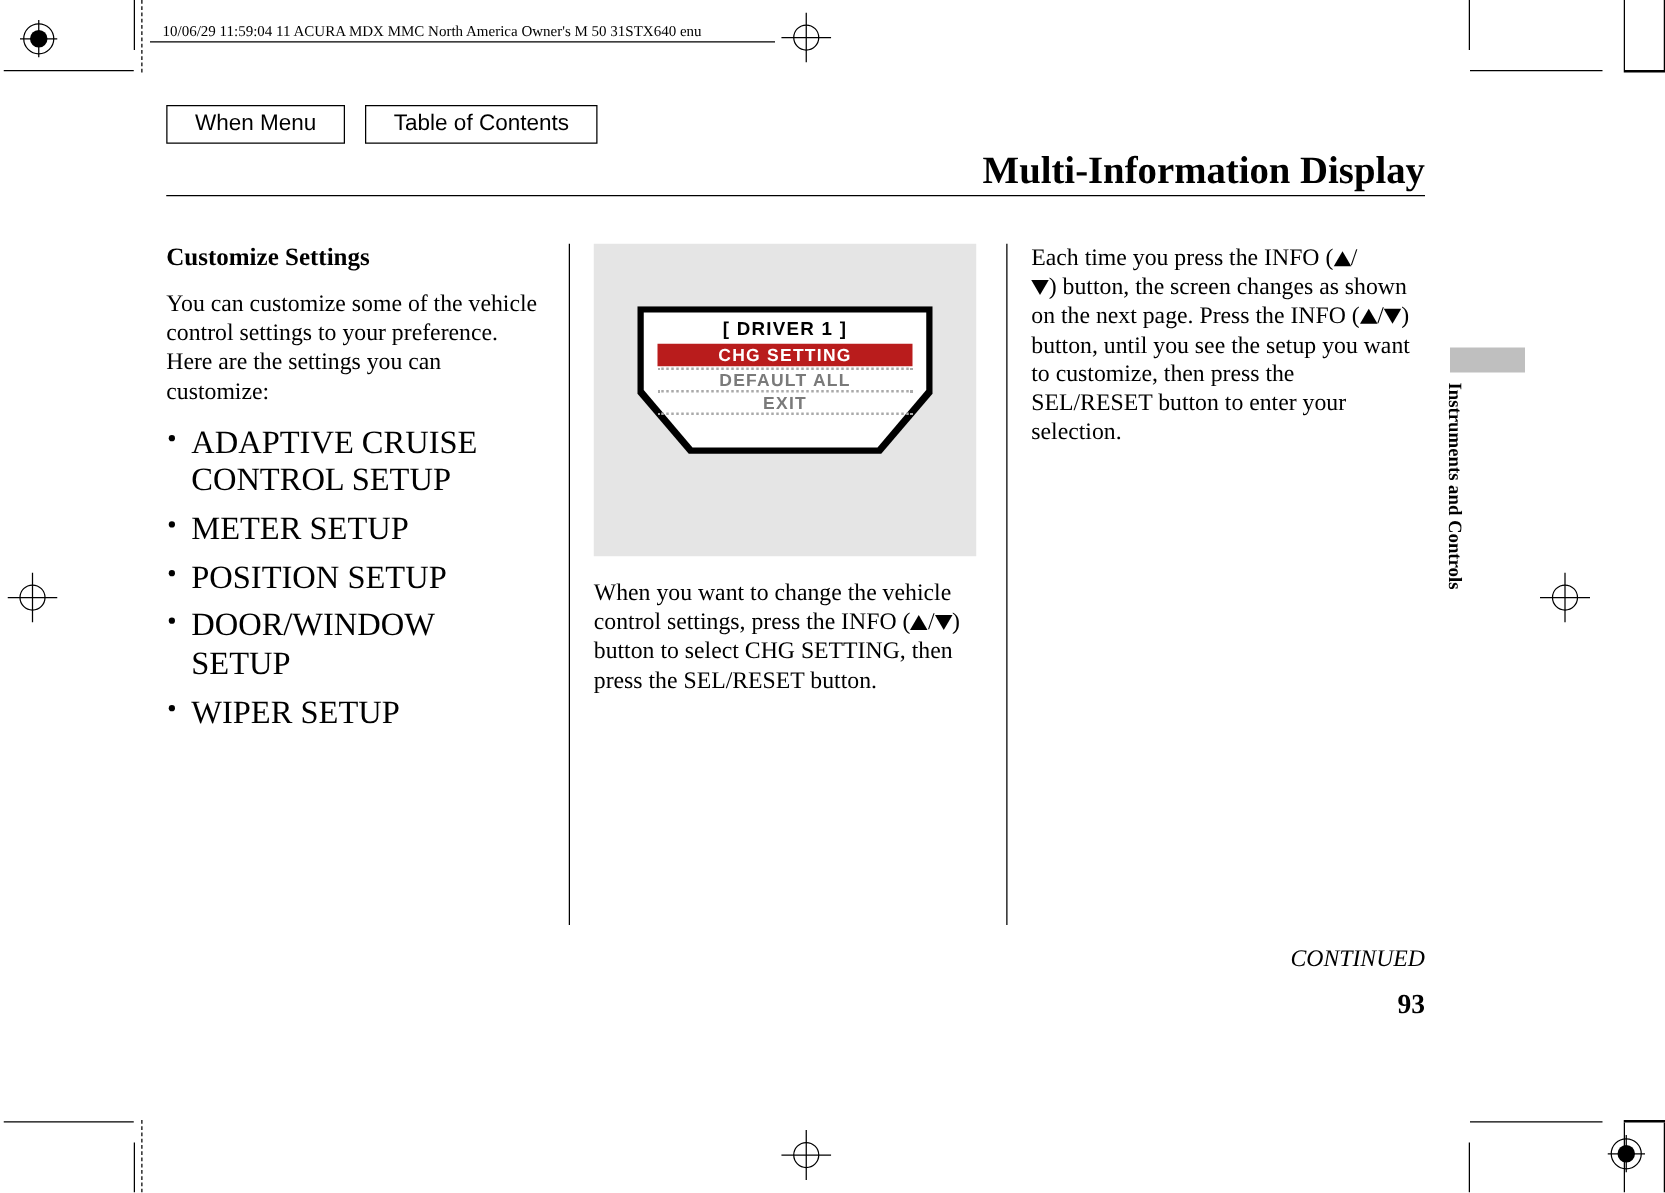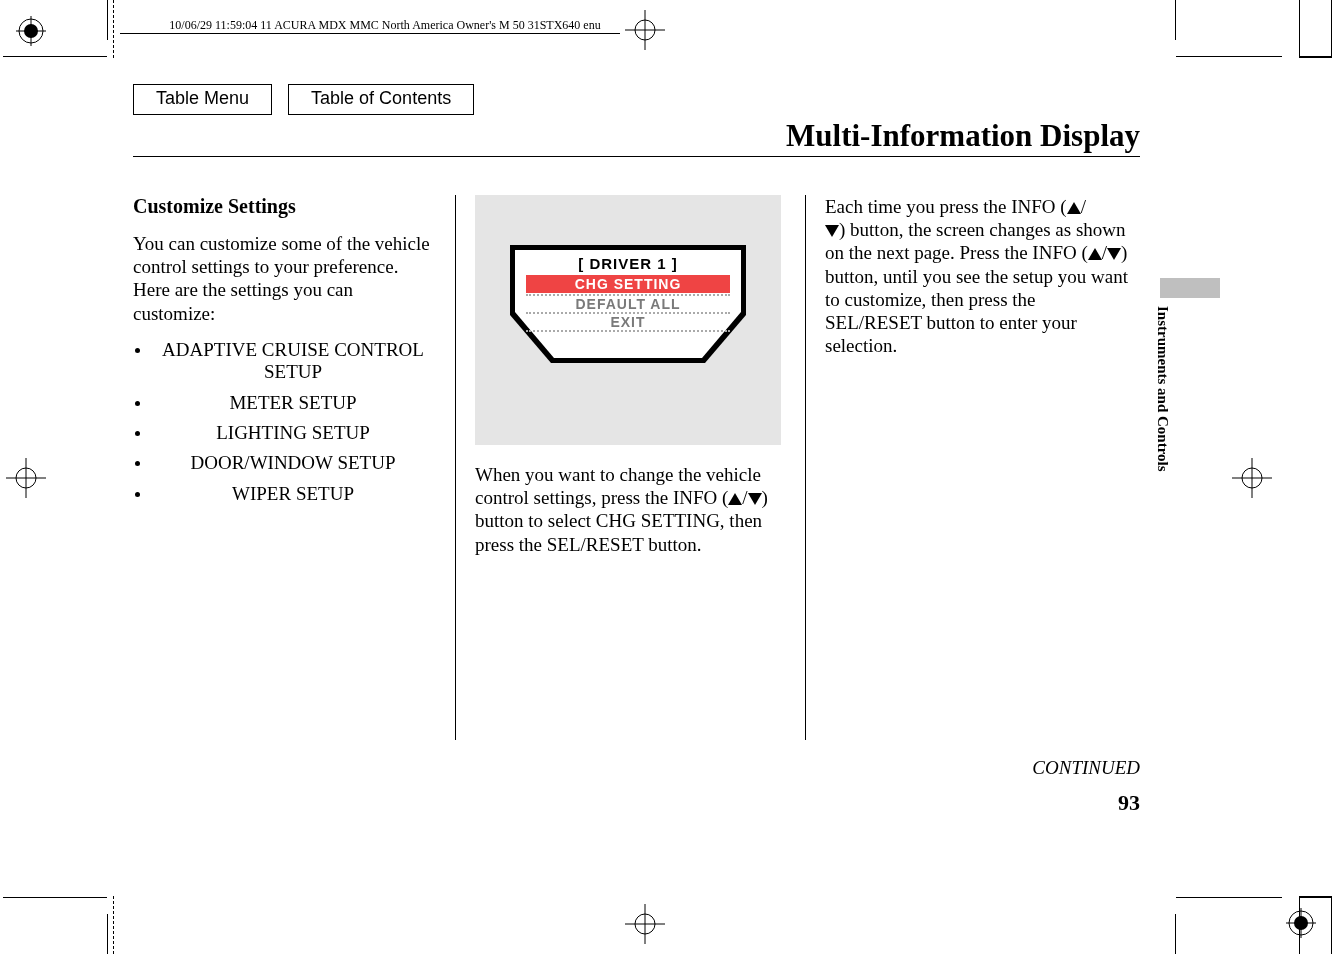--- a/index.html
+++ b/index.html
@@ -10,40 +10,40 @@
   .reg-mark { position: absolute; width: 30px; height: 30px; }
   .reg-mark svg { width: 30px; height: 30px; display: block; }
   .crosshair { position: absolute; width: 40px; height: 40px; }
   .crosshair svg { width: 40px; height: 40px; display:block; }
   .corner { position: absolute; background:#fff; }
   .corner.hline { height:1px; background:#000; }
   .corner.vline { width:1px; background:#000; }
   .dash-sep { position:absolute; border-right:1px dashed #000; height:58px; }
   .thick-sep { position:absolute; background:#000; }
 
-  .header-line { position:absolute; left:130px; width: 510px; font-size:12px; font-family: Georgia, serif; text-align: center; }
+  .header-line { position:absolute; left:130px; width: 510px; font-size:12px; font-family: Georgia, serif; }
 
   .nav-buttons { position:absolute; left:133px; top:84px; display:flex; gap:16px; font-family: Arial, Helvetica, sans-serif; }
   .nav-btn { border:1px solid #000; padding:3px 22px 5px; font-size:18px; background:#fff; cursor:pointer; }
 
   .page-title { position:absolute; right:192px; top:118px; font-size:31px; font-weight:bold; font-family: Georgia, "Times New Roman", serif; margin-left: 36px; }
   .title-rule { position:absolute; left:133px; right:192px; top:156px; height:1px; background:#000; }
 
   .columns { position:absolute; left:133px; top:195px; width:1008px; height:545px; display:flex; }
   .col { position:relative; }
   .col1 { width:320px; padding-right:20px; }
   .col2 { width:350px; padding:0 22px; }
   .col3 { width:330px; padding-left:22px; }
   .vbar1 { position:absolute; left:455px; top:195px; width:1px; height:545px; background:#000; }
   .vbar2 { position:absolute; left:805px; top:195px; width:1px; height:545px; background:#000; }
 
   .subhead { font-weight:bold; font-size:20px; margin-bottom:14px; font-family: Georgia, serif;}
   .body { font-size:19px; line-height:1.22; font-family: Georgia, serif; }
   ul.settings { list-style:none; margin-top:14px; }
-  ul.settings li { position:relative; padding-left:20px; font-size:19px; line-height:1.18; margin-bottom:8px; font-family: Georgia, serif; text-align: center;}
+  ul.settings li { position:relative; padding-left:20px; font-size:26px; line-height:1.18; margin-bottom:8px; font-family: Georgia, serif;}
   ul.settings li::before { content:""; position:absolute; left:2px; top:9px; width:5px; height:5px; background:#000; border-radius:50%; }
 
   .display-box { width:306px; height:250px; background:#e5e5e5; margin:0 auto 18px; position:relative; }
   .mid-screen-text { font-family: Arial, Helvetica, sans-serif; font-size:14px; font-weight:bold; letter-spacing:1px; text-align:center; color:#7a7a7a; }
   .mid-screen-text.sel { color:#000; }
 
   .tri { display:inline-block; width:0; height:0; border-left:7px solid transparent; border-right:7px solid transparent; vertical-align:-1px; }
   .tri.up { border-bottom:12px solid #000; }
   .tri.down { border-top:12px solid #000; }
 
@@ -128,52 +128,52 @@
   <div class="thick-sep" style="right:0; bottom:56px; width:33px; height:2px;"></div>
   <div class="corner hline" style="right:50px; bottom:56px; width:106px;"></div>
   <div class="corner vline" style="right:156px; bottom:0; height:40px;"></div>
 
   <div class="header-line" style="top:18px;">
     <span>10/06/29 11:59:04    11 ACURA MDX MMC North America Owner's M 50 31STX640 enu</span>
   </div>
   <div class="corner hline" style="left:120px; top:33px; width:500px;"></div>
 
   <div class="nav-buttons">
-    <div class="nav-btn"><span>Table Menu</span></div>
+    <div class="nav-btn"><span>When Menu</span></div>
     <div class="nav-btn"><span>Table of Contents</span></div>
   </div>
 
   <div class="page-title">Multi-Information Display</div>
   <div class="title-rule"></div>
 
   <div class="vbar1"></div>
   <div class="vbar2"></div>
 
   <div class="columns">
     <div class="col col1">
       <div class="subhead">Customize Settings</div>
       <div class="body">You can customize some of the vehicle control settings to your preference. Here are the settings you can customize:</div>
       <ul class="settings">
         <li><span>ADAPTIVE CRUISE CONTROL SETUP</span></li>
         <li><span>METER SETUP</span></li>
-        <li><span>LIGHTING SETUP</span></li>
+        <li><span>POSITION SETUP</span></li>
         <li><span>DOOR/WINDOW SETUP</span></li>
         <li><span>WIPER SETUP</span></li>
       </ul>
     </div>
 
     <div class="col col2">
       <div class="display-box">
         <svg viewBox="0 0 306 160" style="position:absolute; left:0; top:50px; width:306px; height:160px;">
           <polygon points="35,0 271,0 271,70 230,118 76,118 35,70" fill="#000"></polygon>
           <polygon points="40,5 266,5 266,67 227,113 79,113 40,67" fill="#fff"></polygon>
         </svg>
         <div style="position:absolute; left:45px; top:60px; width:216px;">
           <div class="mid-screen-text sel" style="font-family: Arial; font-weight:bold; font-size:15px;">[ DRIVER 1 ]</div>
-          <div style="background:#ef4444; color:#fff; text-align:center; font-family: Arial; font-weight:bold; font-size:14px; letter-spacing:1px; margin:3px 6px 0; padding:1px 0;">CHG SETTING</div>
+          <div style="background:#b91c1c; color:#fff; text-align:center; font-family: Arial; font-weight:bold; font-size:14px; letter-spacing:1px; margin:3px 6px 0; padding:1px 0;">CHG SETTING</div>
           <div style="border-top:2px dotted #aaa; border-bottom:2px dotted #aaa; margin:1px 6px 0;">
             <div class="mid-screen-text">DEFAULT ALL</div>
           </div>
           <div style="border-bottom:2px dotted #aaa; margin:0 6px;">
             <div class="mid-screen-text">EXIT</div>
           </div>
         </div>
       </div>
       <div class="body">
         <span>When you want to change the vehicle control settings, press the INFO (</span><span class="tri up"></span>/<span class="tri down"></span><span>) button to select CHG SETTING, then press the SEL/RESET button.</span>

